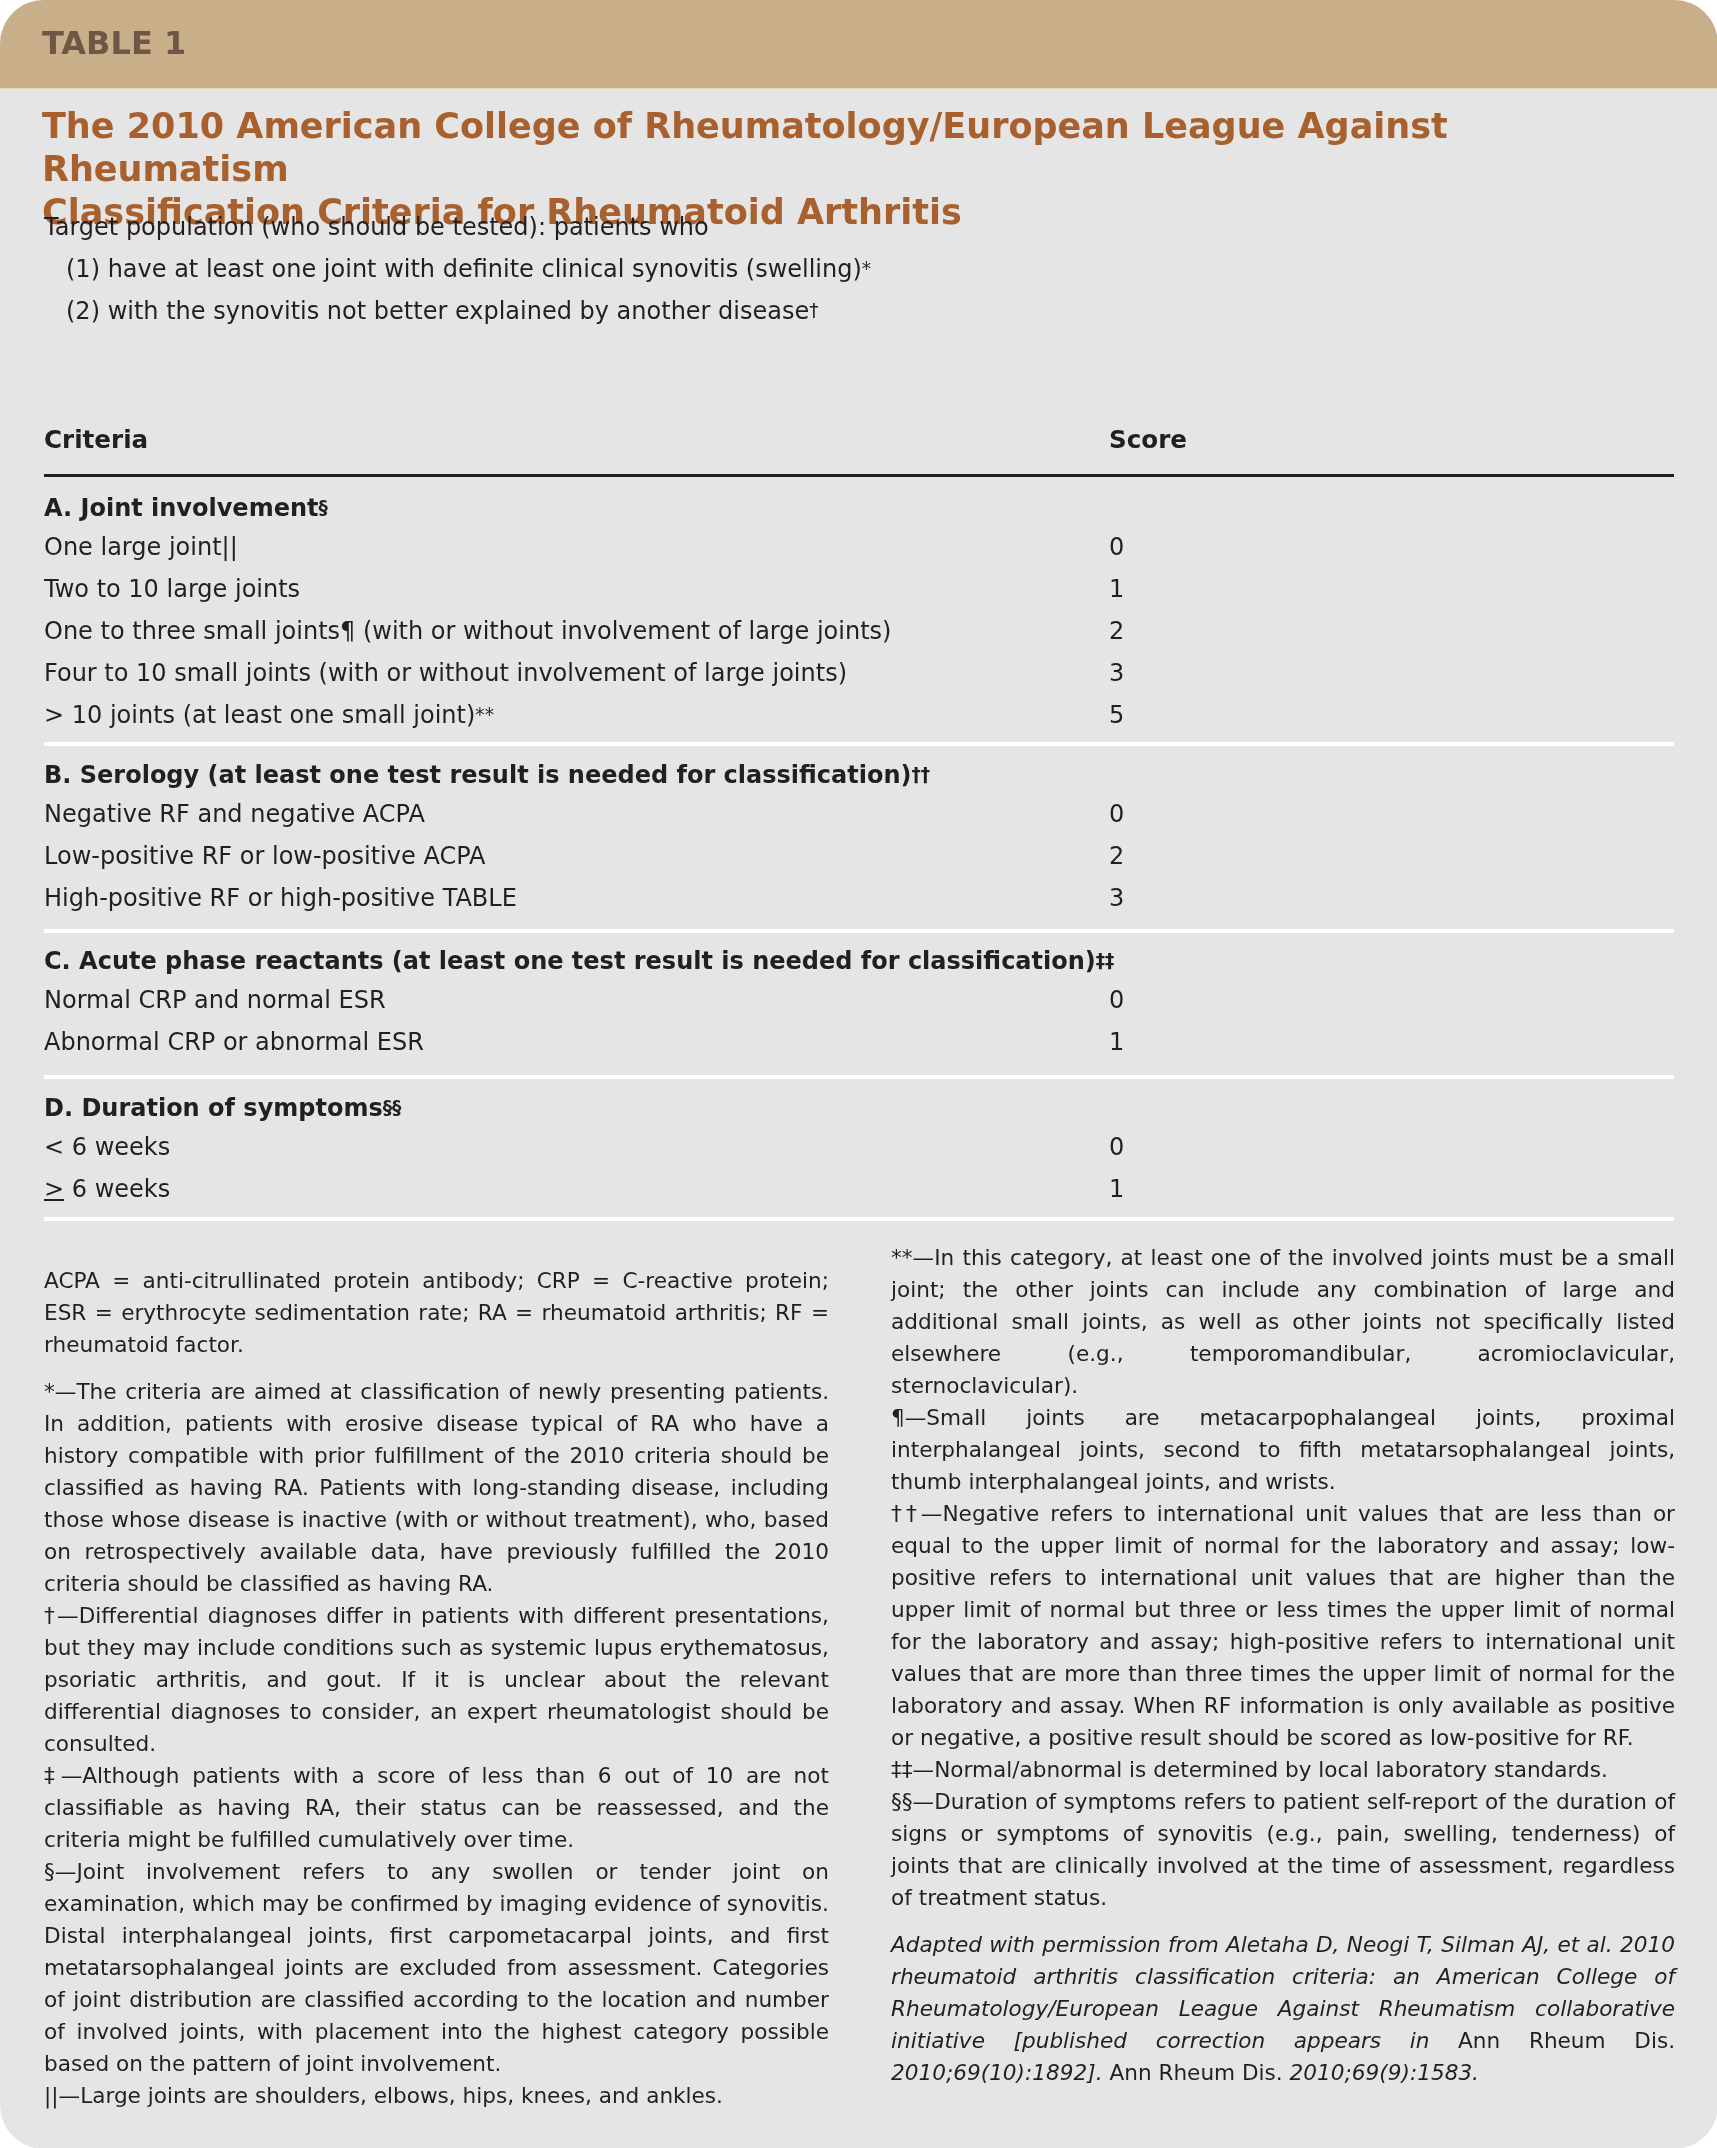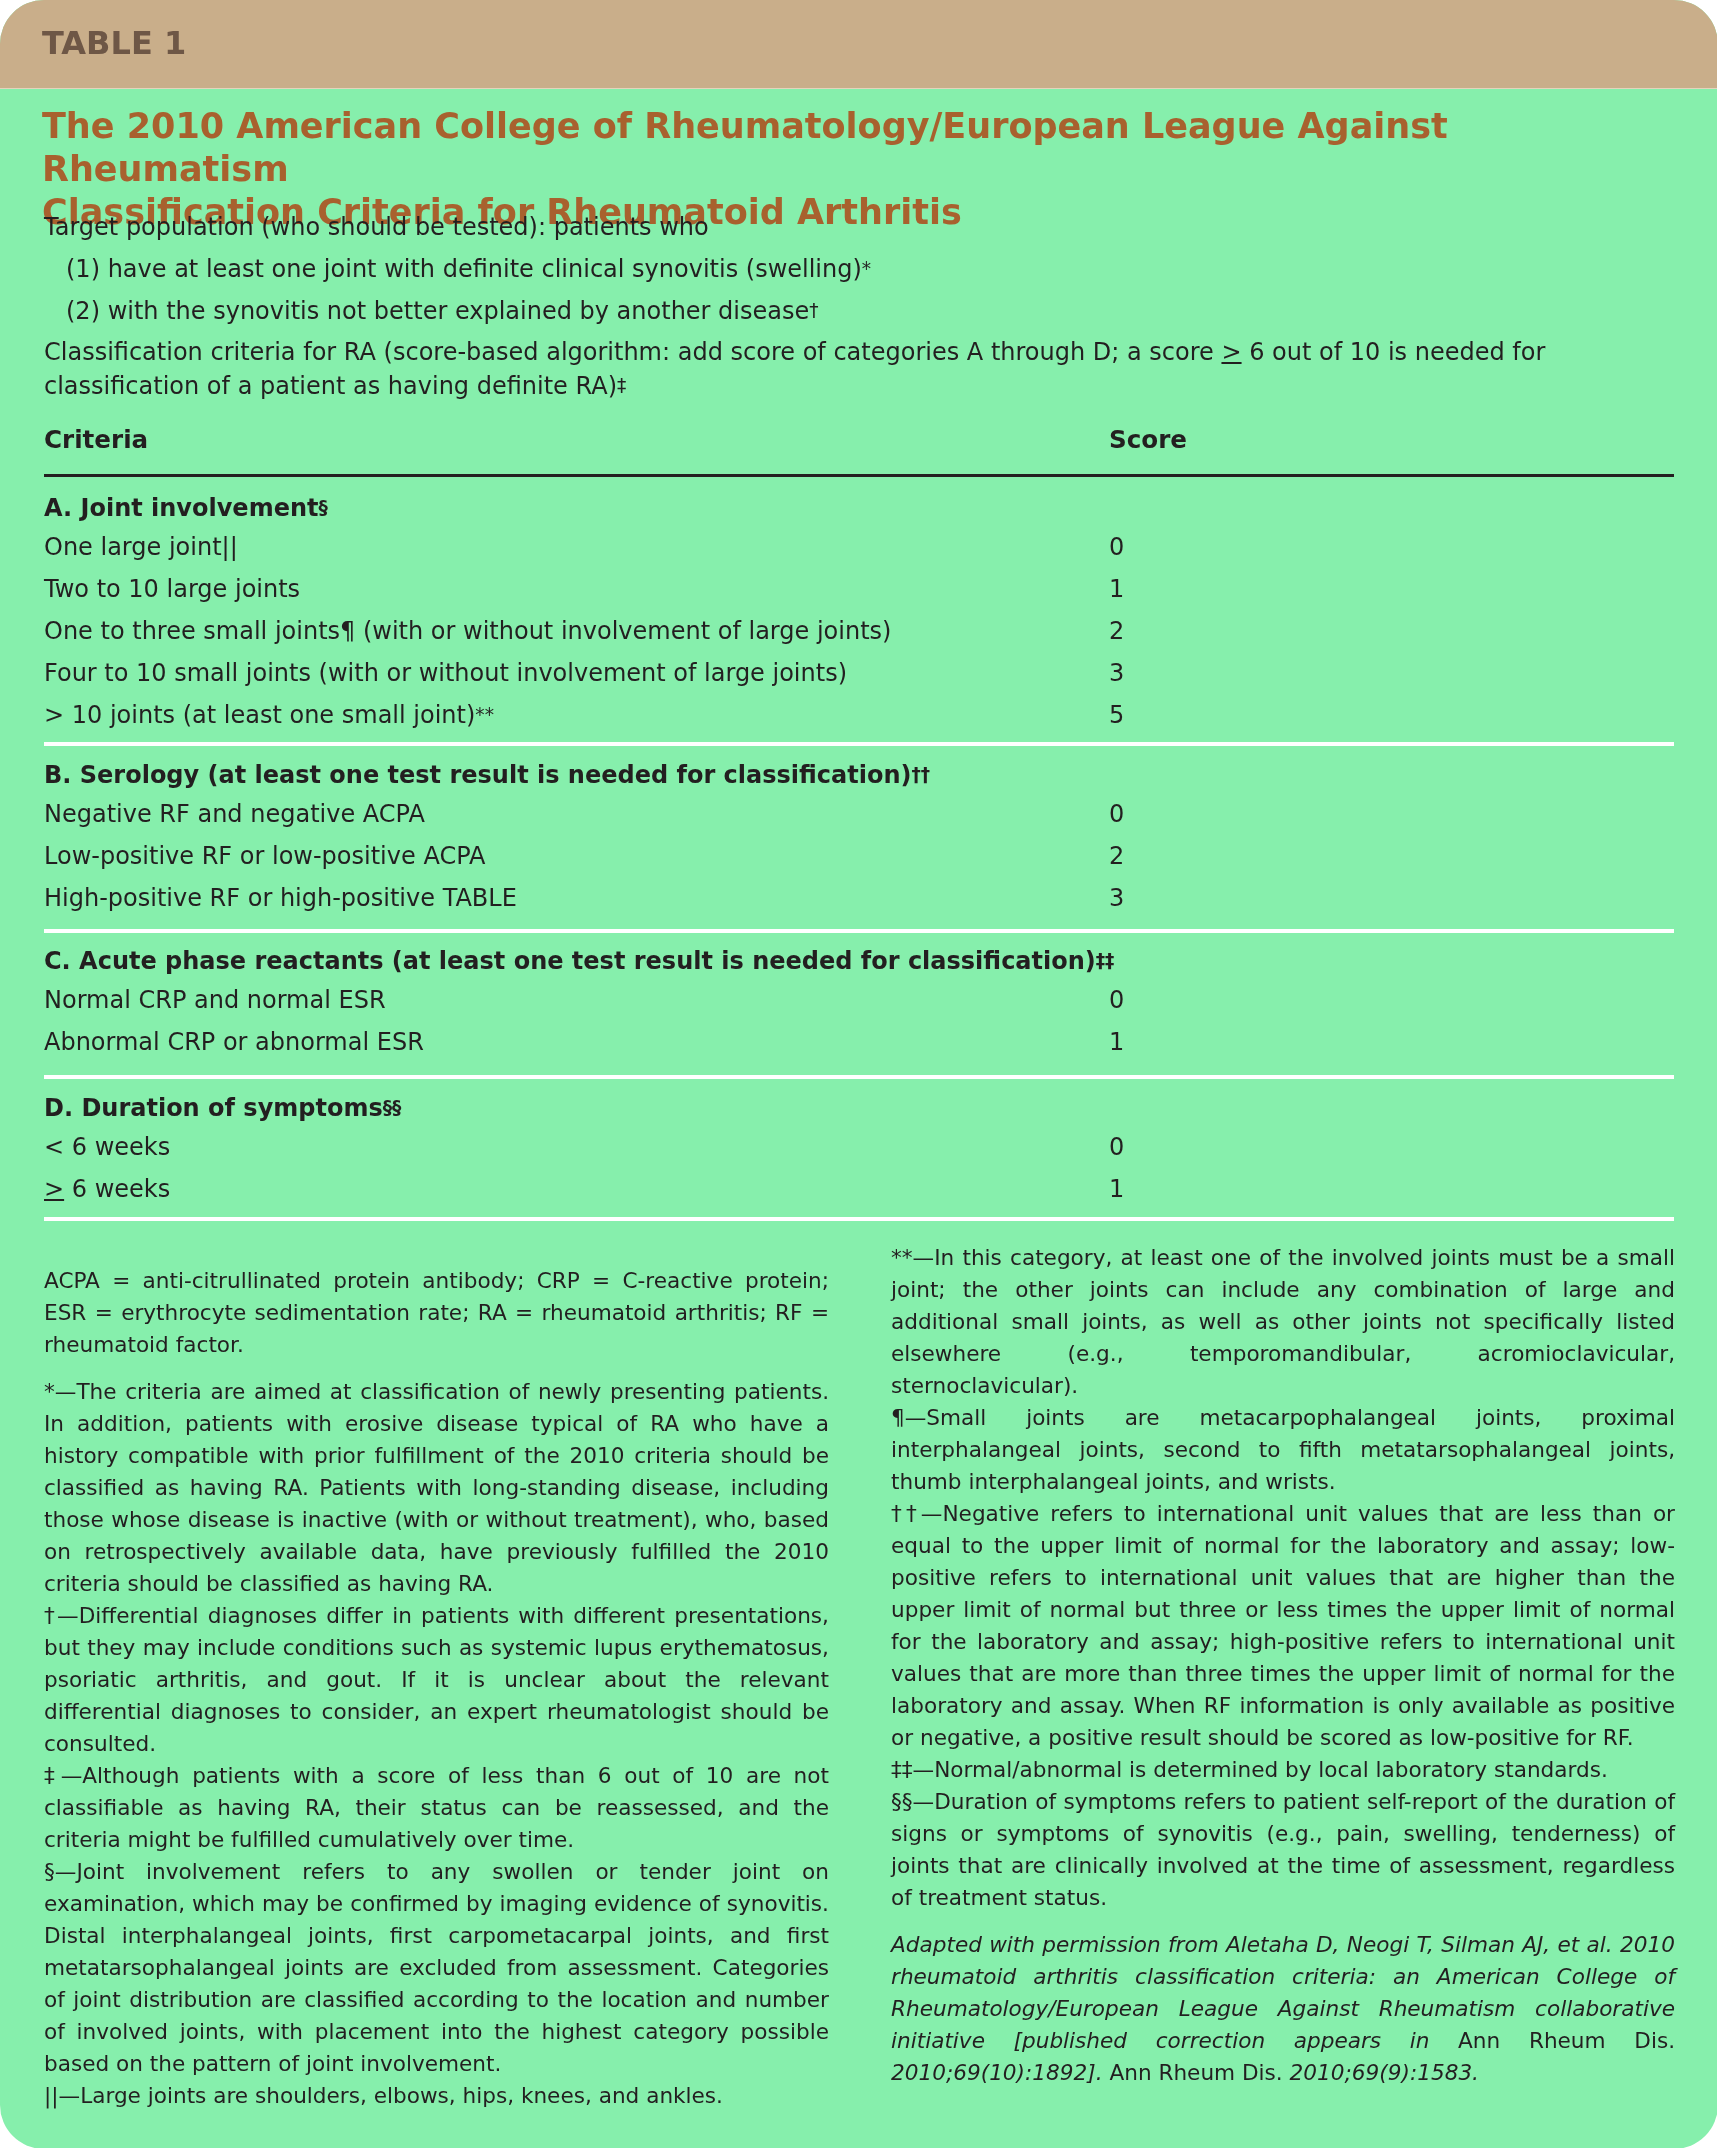--- a/index.html
+++ b/index.html
@@ -3,21 +3,21 @@
 <meta charset="utf-8">
 <style>
   html, body { margin: 0; padding: 0; }
   body {
     width: 1718px; height: 2149px; background: #ffffff;
     font-family: "DejaVu Sans", sans-serif; color: #231f20;
     position: relative; overflow: hidden;
   }
   .card {
     position: absolute; left: 0; top: 0; width: 1718px; height: 2149px;
-    background: #86efac; border-radius: 44px; overflow: hidden;
+    background: #e5e5e5; border-radius: 44px; overflow: hidden;
   }
   .band {
     position: absolute; left: 0; top: 0; width: 100%; height: 88px;
     background: #c9ae8a; border-bottom: 1.7px solid #e3d4bd;
   }
   .band-label {
     position: absolute; left: 42px; top: 24px;
     font-family: "DejaVu Sans", sans-serif; font-weight: bold;
     font-size: 32px; color: #6e5746; letter-spacing: 0px;
   }
@@ -63,21 +63,20 @@
 
   <div class="title">
     <div>The 2010 American College of Rheumatology/European League Against Rheumatism</div>
     <div>Classification Criteria for Rheumatoid Arthritis</div>
   </div>
 
   <div class="intro">
     <div>Target population (who should be tested): patients who</div>
     <div class="indent"><span>(1) have at least one joint with definite clinical synovitis (swelling)</span><span class="sym">*</span></div>
     <div class="indent"><span>(2) with the synovitis not better explained by another disease</span><span class="sym">†</span></div>
-    <div class="cont" style="margin-top:3.4px;"><span>Classification criteria for RA (score-based algorithm: add score of categories A through D; a score </span><span class="ul">&gt;</span><span> 6 out of 10 is needed for classification of a patient as having definite RA)</span><span class="sym">‡</span></div>
   </div>
 
   <div class="th-row">
     <div class="th crit">Criteria</div>
     <div class="th score">Score</div>
   </div>
 
   <div class="section" style="top:490px;">
     <div class="sec-head"><span>A. Joint involvement</span><span class="sym">§</span></div>
     <div class="row"><span>One large joint</span><span>||</span><span class="score">0</span></div>

